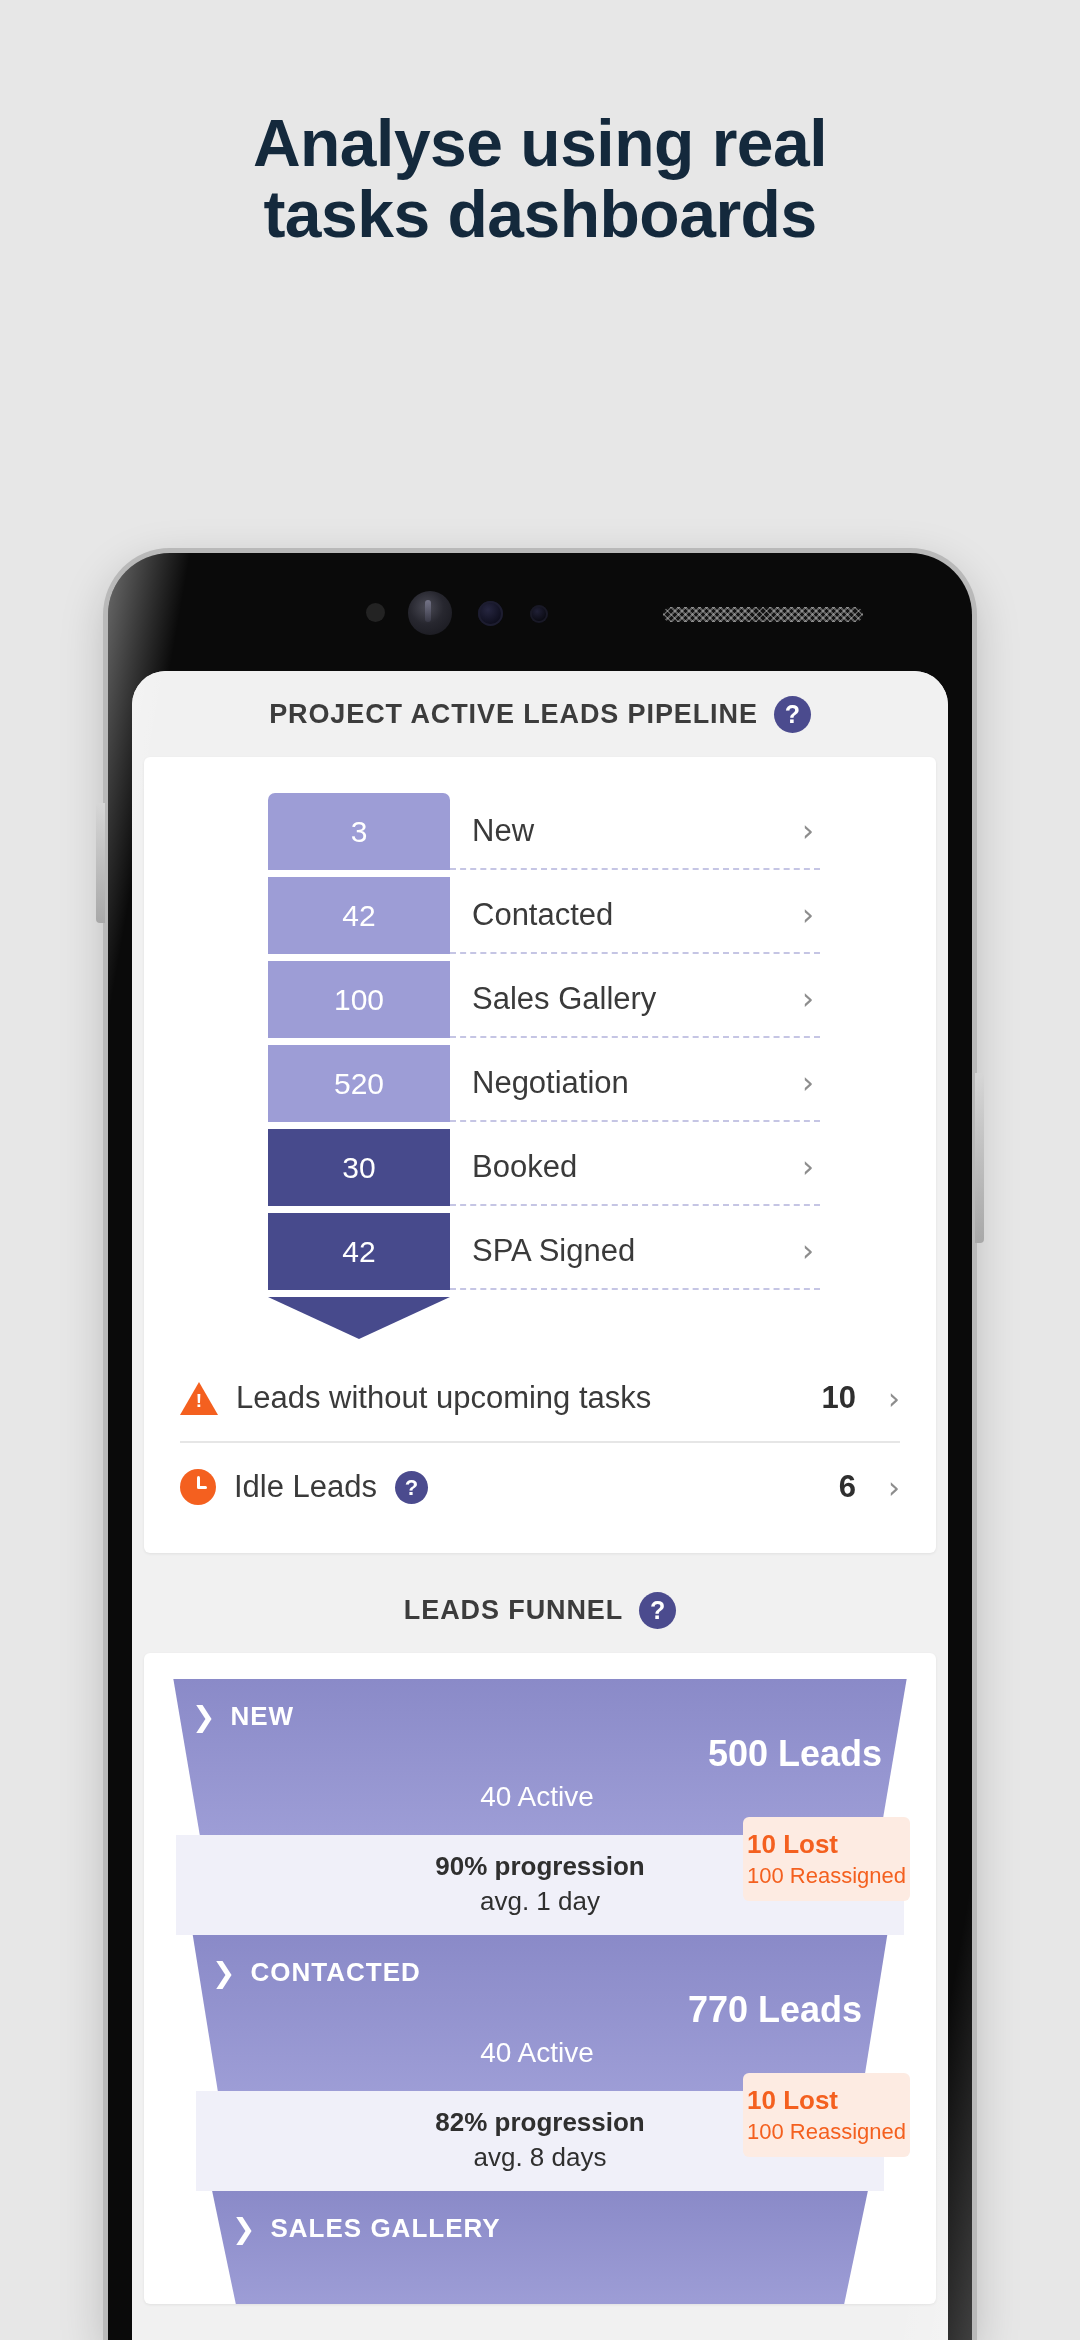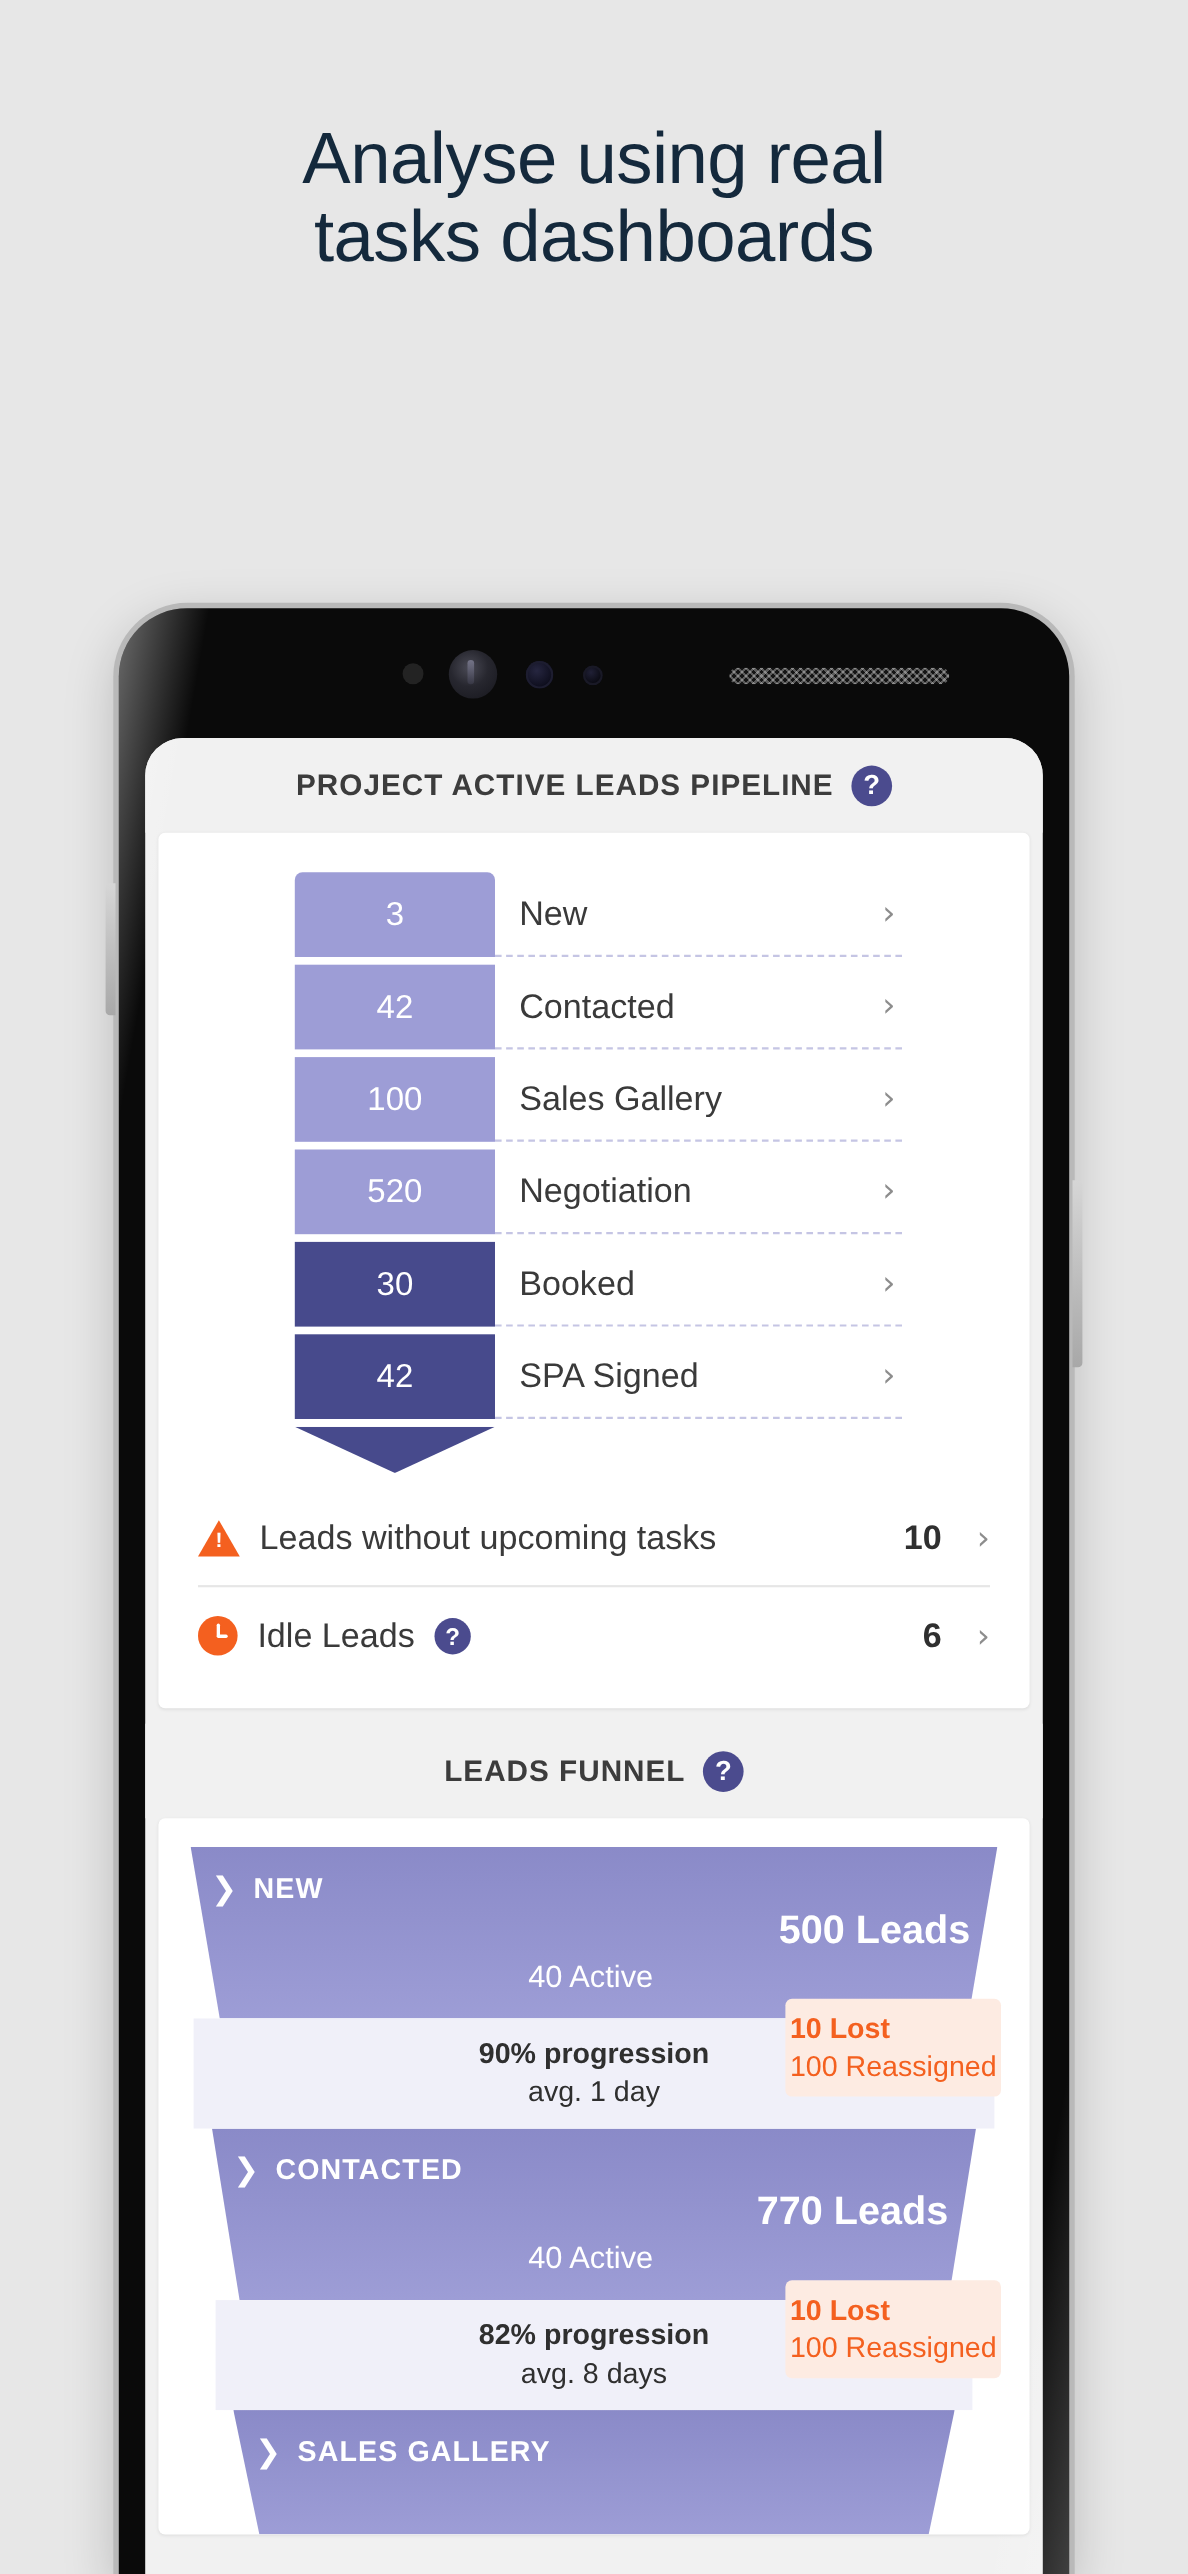--- a/index.html
+++ b/index.html
@@ -11,21 +11,21 @@
   }
   #root { position: relative; width: 1080px; height: 2340px; }
 
   
   .headline {
     position: absolute;
     top: 108px; left: 0; width: 1080px;
     text-align: center;
     color: #14293c;
     font-size: 66px;
-    font-weight: normal;
+    font-weight: bold;
     line-height: 1.08;
     letter-spacing: -0.5px;
   }
   .headline .l2 { display: block; }
 
   
   .phone {
     position: absolute;
     left: 108px; top: 553px;
     width: 864px; height: 1790px;
@@ -173,21 +173,21 @@
   .fbottom .p1 { font-size:26px; font-weight:bold; }
   .fbottom .p2 { font-size:26px; margin-top:4px; }
 
   .lostpill {
     position:absolute; right:26px;
     background:#fdebe2; border-radius:6px;
     padding: 12px 4px; z-index:5;
     color:#f4601f; text-align:left;
   }
   .lostpill .a { font-size:26px; font-weight:bold; }
-  .lostpill .b { font-size:26px; margin-top:3px; }
+  .lostpill .b { font-size:22px; margin-top:3px; }
 </style>
 </head>
 <body>
 
 <div id="root">
 
   <div class="headline">
     <span>Analyse using real</span>
     <span class="l2">tasks dashboards</span>
   </div>

